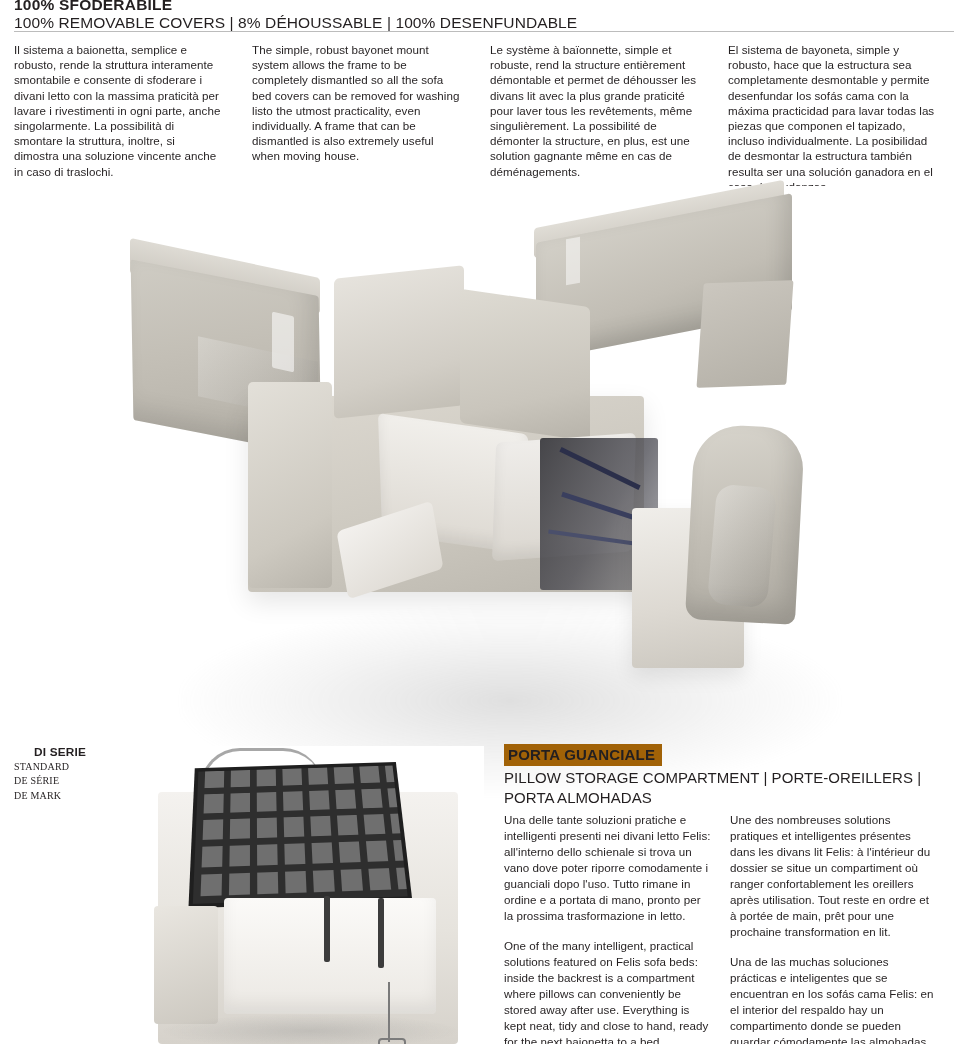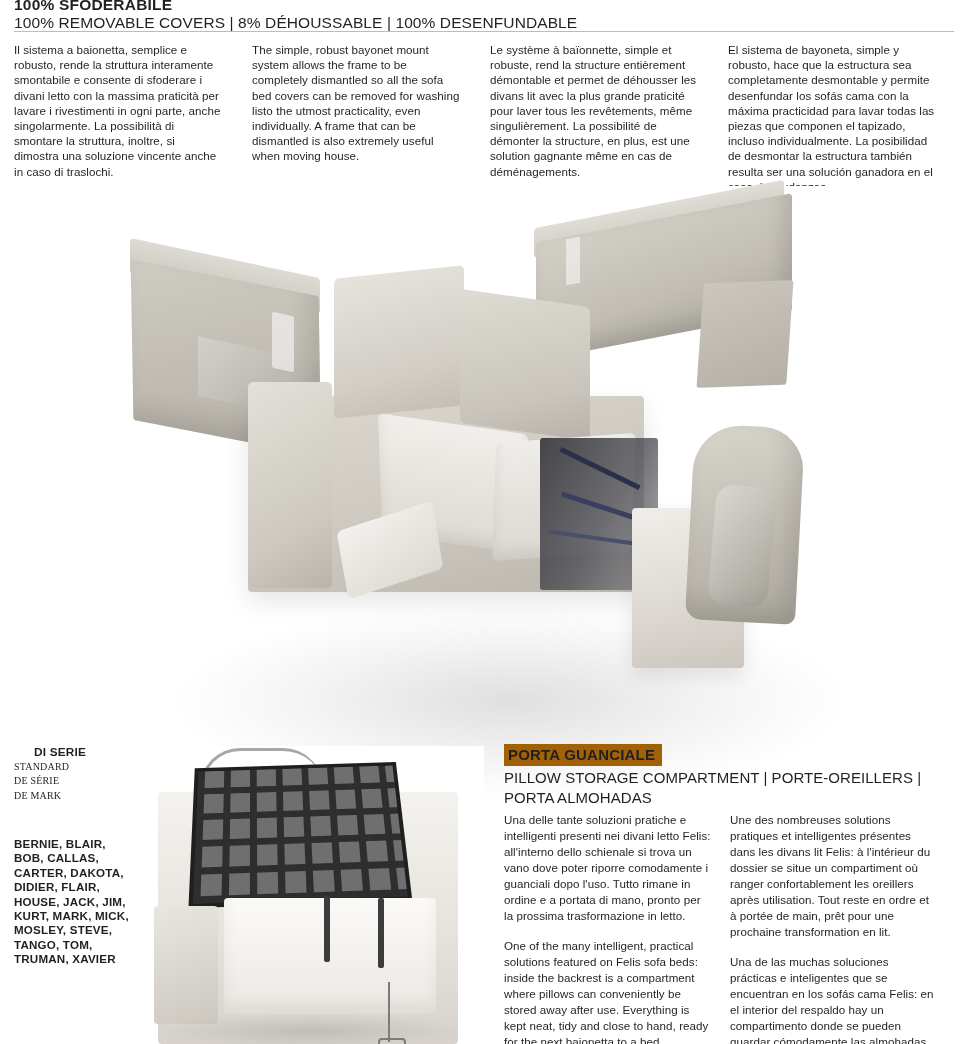--- a/index.html
+++ b/index.html
@@ -542,21 +542,20 @@
     <div class="drape"></div>
     <div class="drape-fold"></div>
   </div>
 
   <div class="di-serie">
     <div class="kicker">DI SERIE</div>
     <div class="kicker-sub">STANDARD</div>
     <div class="kicker-sub">DE SÉRIE</div>
     <div class="kicker-sub">DE MARK</div>
   </div>
-  <div class="name-list">BERNIE, BLAIR, BOB, CALLAS, CARTER, DAKOTA, DIDIER, FLAIR, HOUSE, JACK, JIM, KURT, MARK, MICK, MOSLEY, STEVE, TANGO, TOM, TRUMAN, XAVIER</div>
 
   <div class="photo-bottom">
     <div class="pb-body"></div>
     <div class="pb-tubes"></div>
     <div class="pb-grid"></div>
     <div class="pb-arm"></div>
     <div class="pb-mattress"></div>
     <div class="pb-strap" style="left:184px; top:150px; height:66px;"></div>
     <div class="pb-strap" style="left:238px; top:152px; height:70px;"></div>
     <div class="pb-cord"></div>

